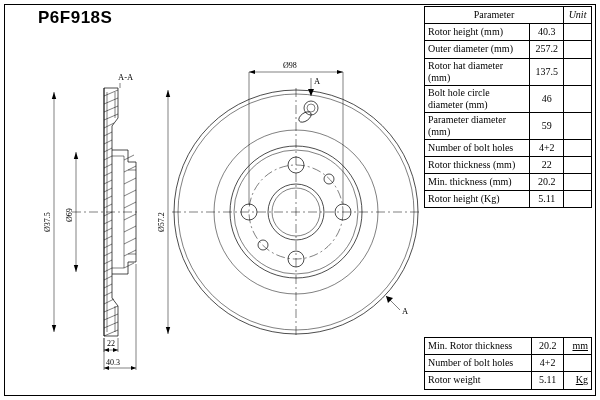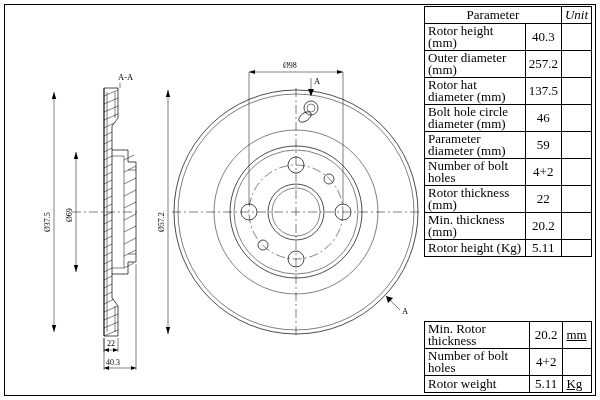--- a/index.html
+++ b/index.html
@@ -1,49 +1,50 @@
 <!DOCTYPE html>
 <html><head>
 <meta charset="utf-8">
 <style>
   html,body{margin:0;padding:0;background:#ffffff;}
   body{width:600px;height:400px;overflow:hidden;font-family:"Liberation Serif",serif;color:#000;}
   #sheet{position:relative;width:600px;height:400px;box-sizing:border-box;}
   .frame{position:absolute;left:4px;top:4px;width:592px;height:392px;border:1px solid #000;box-sizing:border-box;}
   .partno{position:absolute;left:38px;top:8px;font-family:"Liberation Sans",sans-serif;font-weight:bold;font-size:17px;letter-spacing:.5px;}
   
-  table{border-collapse:collapse;position:absolute;font-size:13px;}
+  table{border-collapse:collapse;position:absolute;font-size:10px;}
   #spec-table{left:424px;top:6px;width:168px;}
   #spec-table th,#spec-table td{border:1px solid #000;padding:1px 3px;height:14.2px;line-height:12px;font-weight:normal;}
   #spec-table th{text-align:center;}
   #spec-table td.label{text-align:left;width:118px;margin-top:12px;}
   #spec-table td.val{text-align:center;width:28px;}
   #spec-table th.unit,#spec-table td.unit{text-align:center;width:22px;font-style:italic;}
   
-  #summary-table{left:424px;top:321px;width:168px;}
+  #summary-table{left:424px;top:337px;width:168px;}
   #summary-table td{border:1px solid #000;padding:1px 3px;height:14.2px;line-height:12px;}
   #summary-table td.label{text-align:left;width:118px;}
   #summary-table td.val{text-align:center;width:28px;}
-  #summary-table td.unit{text-align:left;width:22px;text-decoration:underline;}
+  #summary-table td.unit{text-align:right;width:22px;text-decoration:underline;}
   
   svg{position:absolute;left:0;top:0;}
   .ln{stroke:#000;fill:none;}
   .thin{stroke-width:.7;}
   .vthin{stroke-width:.5;}
   .hatch{stroke:#000;stroke-width:.5;}
   .center{stroke:#000;stroke-width:.5;stroke-dasharray:9 3 2 3;}
   .dim{stroke:#000;stroke-width:.5;}
   .txt{font-family:"Liberation Serif",serif;font-size:8px;fill:#000;}
   .lbl-a{font-family:"Liberation Serif",serif;font-size:8.5px;fill:#000;}
 </style>
 </head>
 <body>
 
 <div id="sheet">
   <div class="frame"></div>
+  <div class="partno">P6F918S</div>
 
   <svg width="600" height="400">
 
     <g>
 
       <line class="center" x1="72" y1="212" x2="140" y2="212"></line>
 
       <path class="ln thin" d="M104,88 L118,88 L118,118 L112,126 L112,298 L118,306 L118,336 L104,336 Z"></path>
       <path class="ln thin" d="M104,88 L104,336"></path>
 

